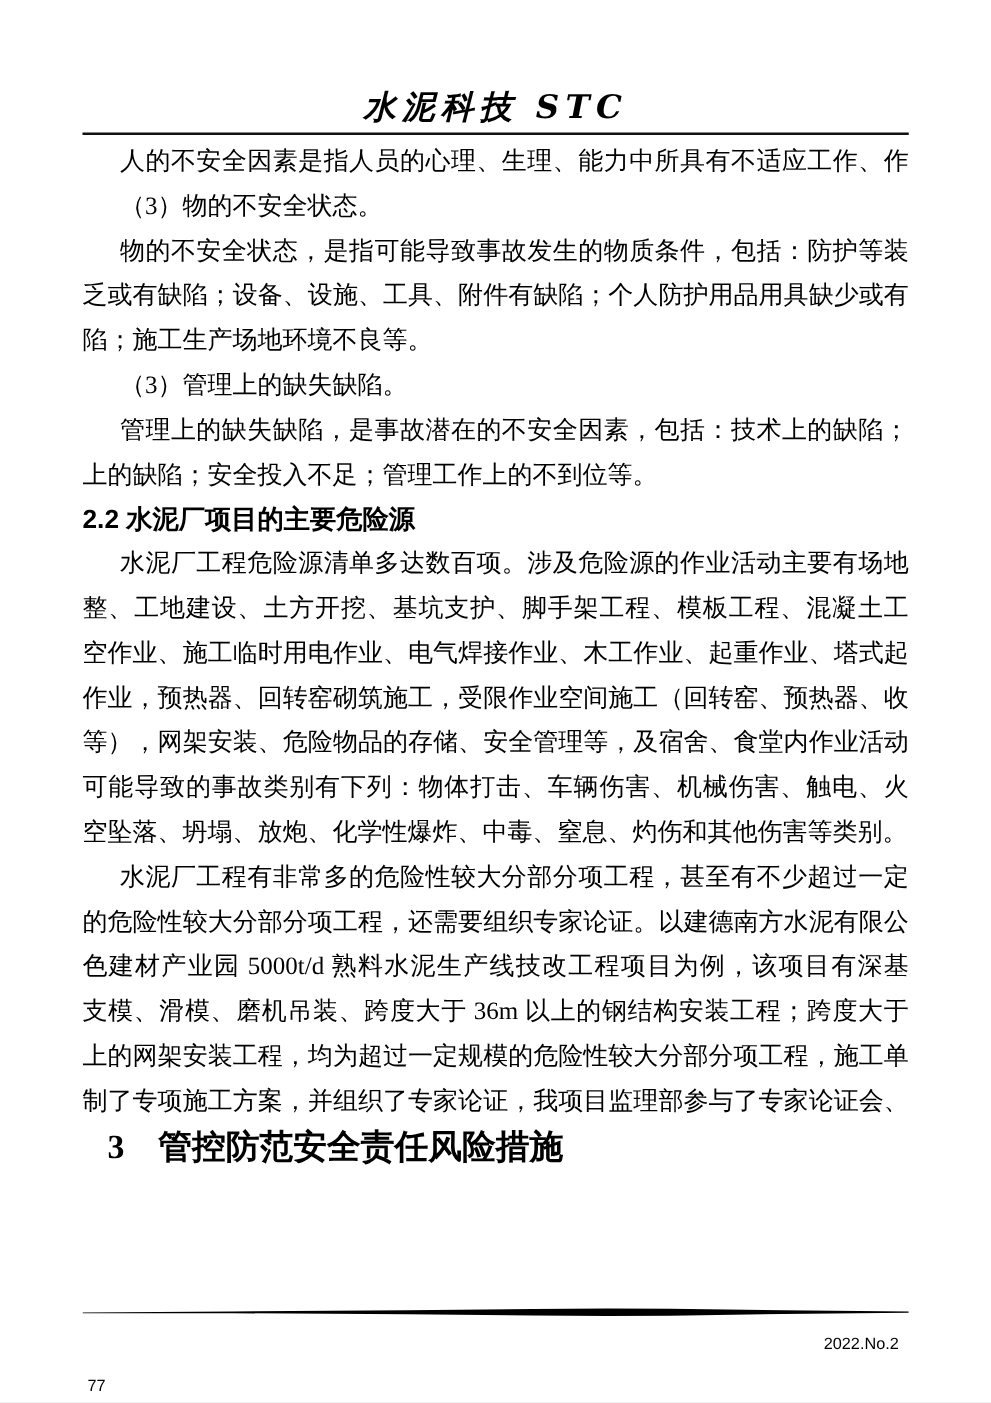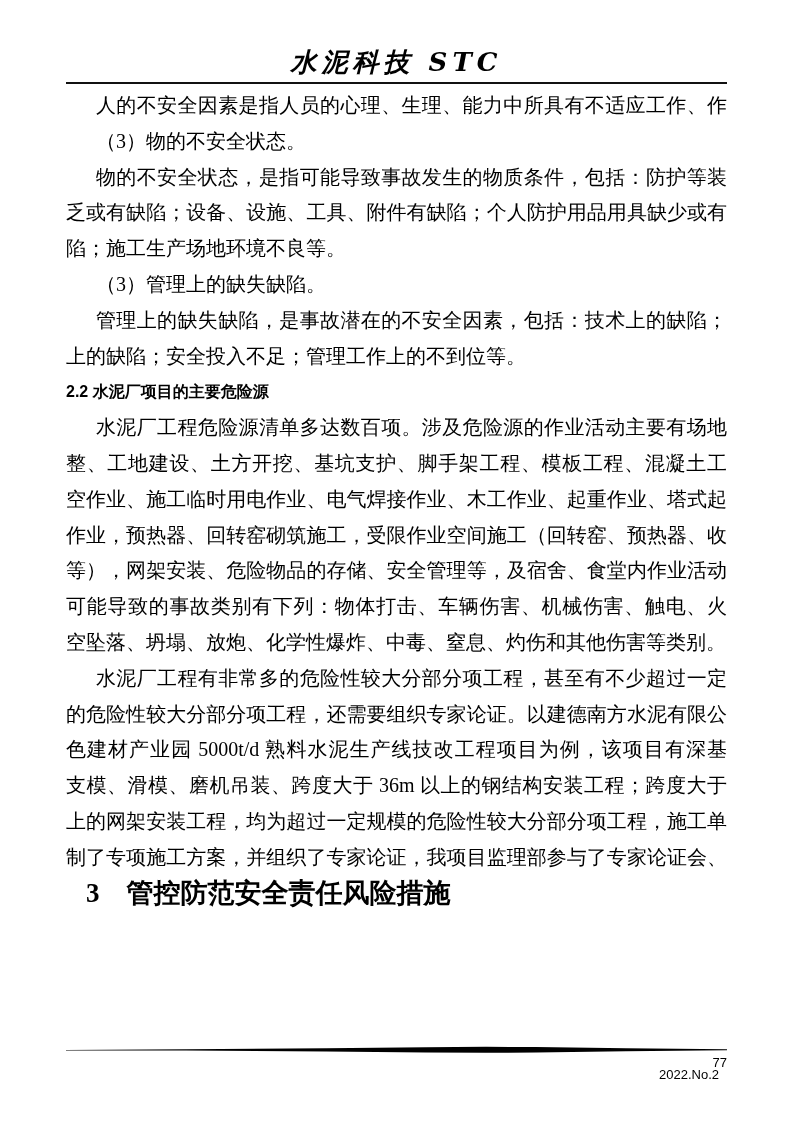--- a/index.html
+++ b/index.html
@@ -3,21 +3,21 @@
 <meta charset="utf-8">
 <style>
   * { margin: 0; padding: 0; box-sizing: border-box; }
   html, body { background: #e8e8e8; }
   .page {
     position: relative;
     width: 793px;
     height: 1122px;
     margin: 0 auto;
     background: #ffffff;
-    padding: 44px 66px 0 66px;
+    padding: 68px 66px 0 66px;
     font-family: "Liberation Serif", "DejaVu Serif", serif;
     color: #000;
     overflow: hidden;
   }
   .journal-title {
     text-align: center;
     font-size: 26px;
     line-height: 36px;
     font-weight: bold;
     font-style: italic;
@@ -39,21 +39,21 @@
     line-height: 35.8px;
     text-align: justify;
     text-align-last: justify;
     overflow: hidden;
   }
   .line.indent { padding-left: 30px; }
   .line.last { text-align-last: left; }
   .heading-2 {
     height: 35.8px;
     line-height: 35.8px;
-    font-size: 16px;
+    font-size: 21px;
     font-weight: bold;
     font-family: "Liberation Sans", "DejaVu Sans", sans-serif;
     overflow: hidden;
   }
   .heading-1 {
     height: 35.8px;
     line-height: 35.8px;
     font-size: 27px;
     font-weight: bold;
     font-family: Liberation Serif, serif;
@@ -68,21 +68,21 @@
   }
   .footer-rule { display: block; width: 100%; height: 9px; }
   .footer-meta {
     position: relative;
     height: 18px;
     margin-top: 0px;
     font-family: "Liberation Sans", "DejaVu Sans", sans-serif;
     font-size: 13px;
     color: #000;
   }
-  .page-number { position: absolute; left: 4px; right: 0; text-align: right; }
+  .page-number { position: absolute; left: 4px; right: 0; text-align: left; margin-top: 46px; }
   .issue-number { position: absolute; right: 8px; top: 12px; }
 </style>
 </head>
 <body>
 
 <div class="page">
 
   <div class="header">
     <div class="journal-title">水泥科技 STC</div>
     <div class="header-rule"></div>

